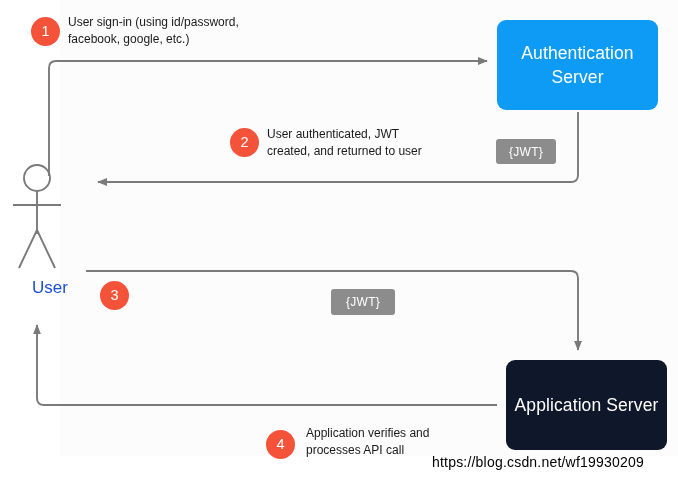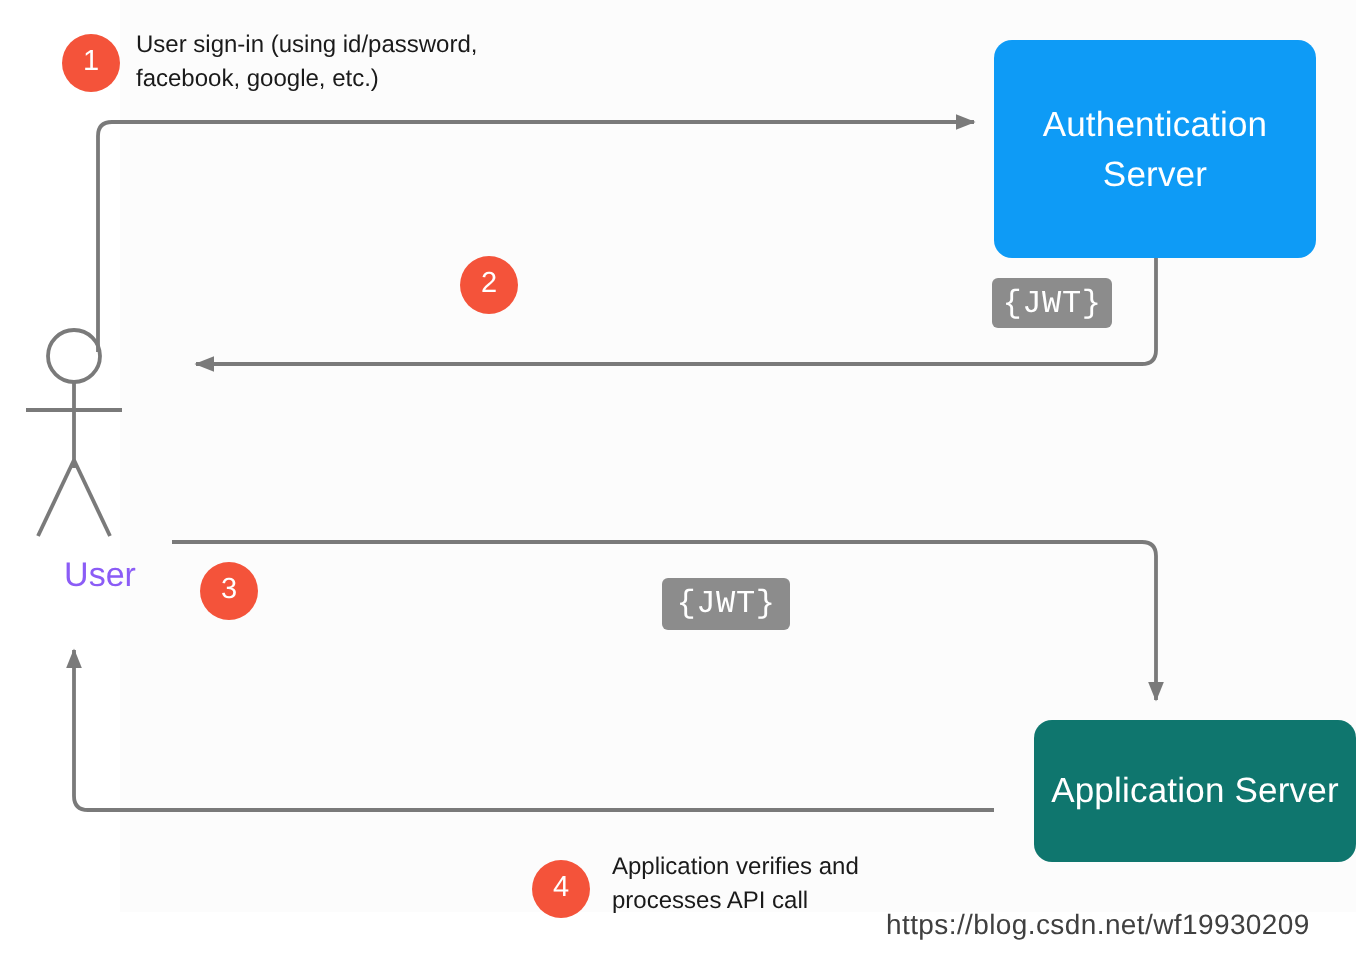--- a/index.html
+++ b/index.html
@@ -54,47 +54,47 @@
     letter-spacing: 0.1px;
   }
   .node-box .node-label {
     display: block;
     padding: 0 6px;
   }
   #auth-server-node {
     left: 497px;
     top: 20px;
     width: 161px;
-    height: 109px;
+    height: 90px;
     background: #0e9bf6;
   }
   #app-server-node {
-    left: 517px;
+    left: 506px;
     top: 360px;
     width: 161px;
-    height: 71px;
-    background: #0f766e;
+    height: 90px;
+    background: #0f172a;
   }
 
   
   #user-actor {
     position: absolute;
     left: 12px;
     top: 162px;
     width: 86px;
     height: 142px;
   }
   #user-actor-label {
     position: absolute;
     left: 10px;
     top: 278px;
     width: 80px;
     text-align: center;
     font-size: 17px;
-    color: #8b5cf6;
+    color: #1d4ed8;
   }
 
   
   .step-badge {
     position: absolute;
     width: 29px;
     height: 29px;
     border-radius: 50%;
     background: #f4533a;
     color: #ffffff;
@@ -113,26 +113,25 @@
     color: #1a1a1a;
     white-space: pre-line;
   }
 
   
   .jwt-chip {
     position: absolute;
     background: #8c8c8c;
     color: #ffffff;
     border-radius: 3px;
-    font-size: 16px;
+    font-size: 12px;
     display: flex;
     align-items: center;
     justify-content: center;
     letter-spacing: 0.3px;
-    font-family: Liberation Mono, monospace;
   }
   #jwt-chip-auth {
     left: 496px;
     top: 139px;
     width: 60px;
     height: 25px;
   }
   #jwt-chip-api {
     left: 331px;
     top: 289px;
@@ -149,24 +148,24 @@
 
   #step-3-badge { left: 100px; top: 281px; }
   #step-3-caption { left: 143px; top: 282px; }
 
   #step-4-badge { left: 266px; top: 430px; }
   #step-4-caption { left: 306px; top: 425px; }
 
   
   #watermark {
     position: absolute;
-    left: 443px;
+    left: 432px;
     top: 454px;
     font-size: 14px;
-    color: #404040;
+    color: #000000;
     letter-spacing: 0.2px;
     user-select: none;
   }
 </style>
 </head>
 <body>
 
 <div id="diagram-root">
 
   <div class="bg-panel"></div>
@@ -216,20 +215,22 @@
   </div>
 
   <div id="jwt-chip-auth" class="jwt-chip">{JWT}</div>
   <div id="jwt-chip-api" class="jwt-chip">{JWT}</div>
 
   <div id="step-1-badge" class="step-badge">1</div>
   <div id="step-1-caption" class="step-caption">User sign-in (using id/password,
 facebook, google, etc.)</div>
 
   <div id="step-2-badge" class="step-badge">2</div>
+  <div id="step-2-caption" class="step-caption">User authenticated, JWT
+created, and returned to user</div>
 
   <div id="step-3-badge" class="step-badge">3</div>
 
   <div id="step-4-badge" class="step-badge">4</div>
   <div id="step-4-caption" class="step-caption">Application verifies and
 processes API call</div>
 
   <div id="watermark">https://blog.csdn.net/wf19930209</div>
 
 </div>

